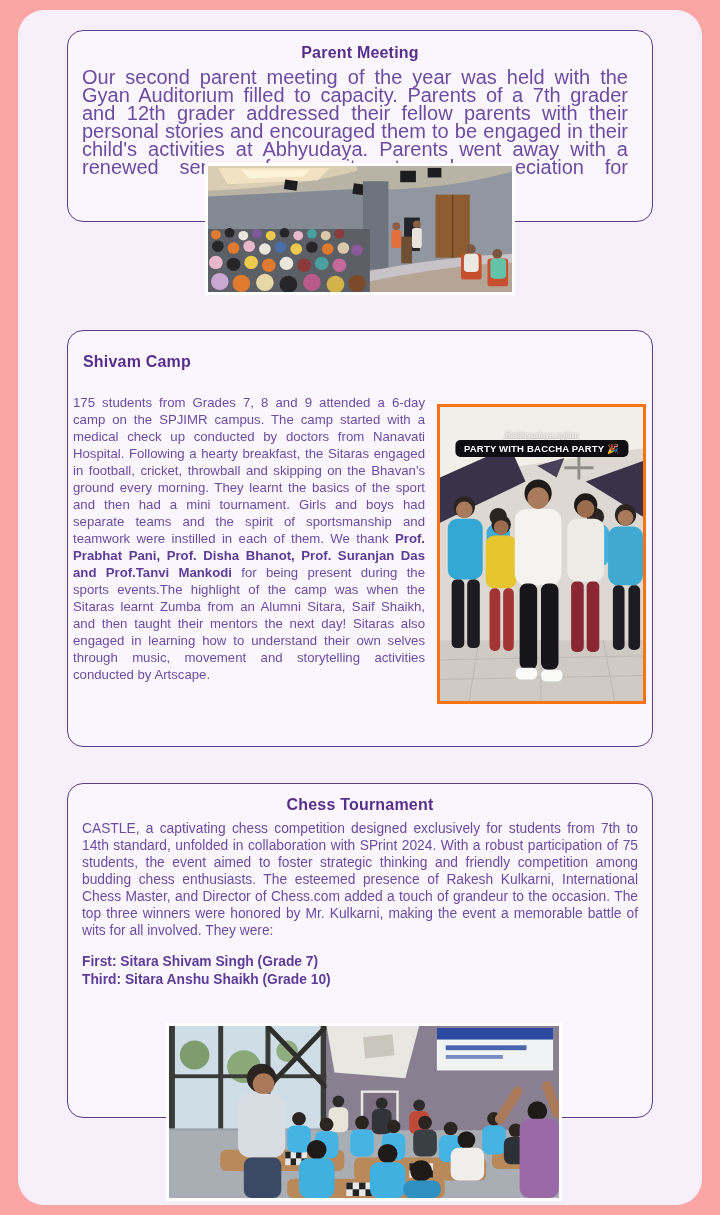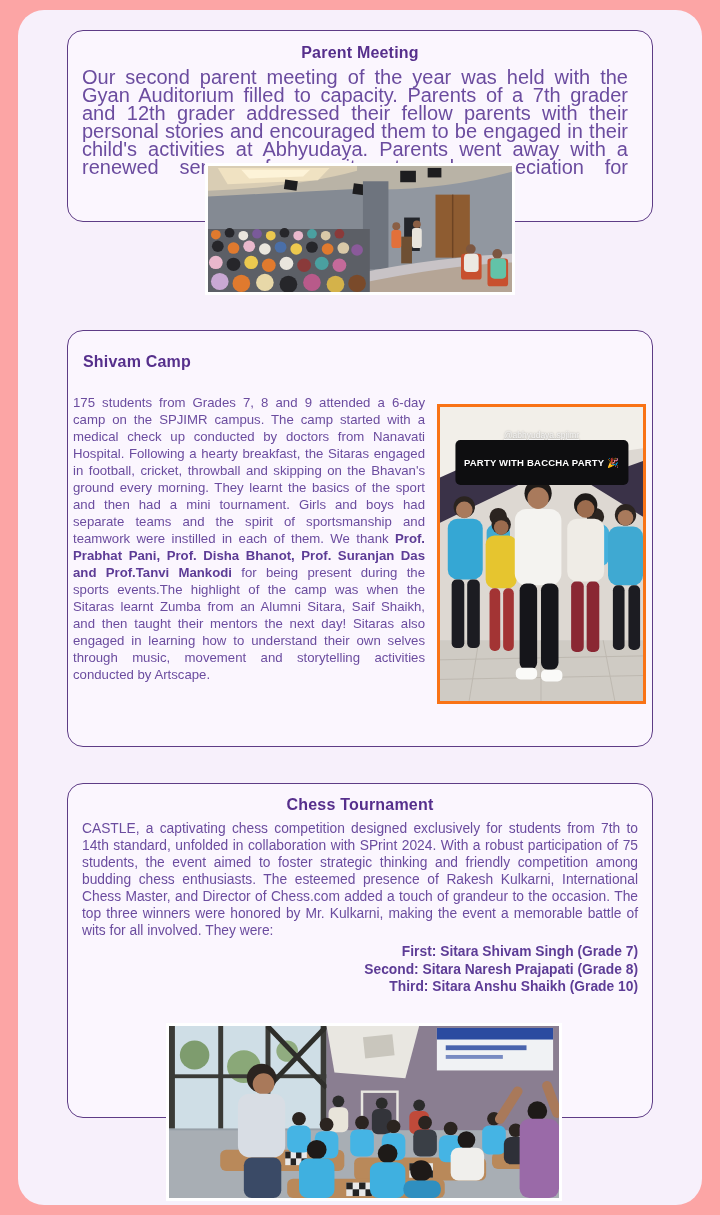--- a/index.html
+++ b/index.html
@@ -16,35 +16,35 @@
   .title.center { text-align:center; }
   .card1 .title { margin-top:13px; }
   .card2 .title { position:absolute; left:15px; top:22px; }
   .card3 .title { margin-top:12px;text-align:center; }
   .bodytext { color:#6b4c9f; text-align:justify; }
   .card1 .bodytext { margin:6px 24px 0 14px; font-size:20px; line-height:18px; text-align-last:center; }
   .card2 .bodytext { position:absolute; left:5px; top:63px; width:352px;
                      font-size:13.2px; line-height:17px; }
   .card3 .bodytext { margin:6px 14px 0 14px; font-size:13.8px; line-height:17px; }
   .bodytext b, .winner { color:#5d3c96; font-weight:bold; }
-  .winners { margin:4px 14px 0 14px;text-align:right; }
+  .winners { margin:14px 14px 0 14px; }
   .winner { font-size:13.8px; line-height:17.5px; }
   .photo { position:absolute; z-index:2; border:3px solid #ffffff; background:#888;
            overflow:hidden; }
   .photo svg { display:block; }
   .photo1 { left:187px; top:153px; width:310px; height:132px; }
   .photo2 { position:absolute; left:369px; top:73px; width:209px; height:300px; z-index:2;
             border:3px solid #f97316; background:#ddd8d2; overflow:hidden; }
   .photo3 { left:148px; top:1013px; width:396px; height:178px; }
   .ig-handle { position:absolute; top:23px; left:0; right:0; text-align:center;
                font-size:8.5px; color:rgba(255,255,255,.8); text-decoration:underline;
                text-shadow:0 0 2px rgba(0,0,0,.4); }
   .ig-pill { position:absolute; top:33px; left:50%; transform:translateX(-50%);
              background:#0e0e10; color:#ffffff; font-weight:bold; font-size:9.5px;
-             padding:17px 9px; border-radius:5px; white-space:nowrap; letter-spacing:.2px; }
+             padding:3px 9px; border-radius:5px; white-space:nowrap; letter-spacing:.2px; }
 </style>
 </head>
 <body>
 
 <div class="page">
   <div class="container">
 
     <section class="card card1">
       <h2 class="title center">Parent Meeting</h2>
       <p class="bodytext">Our second parent meeting of the year was held with the Gyan Auditorium filled to capacity. Parents of a 7th grader and 12th grader addressed their fellow parents with their personal stories and encouraged them to be engaged in their child's activities at Abhyudaya. Parents went away with a renewed sense of commitment and appreciation for Abhyudaya.</p>
@@ -208,21 +208,20 @@
         <div class="ig-handle">@abhyudaya.spjimr</div>
         <div class="ig-pill">PARTY WITH BACCHA PARTY 🎉</div>
       </div>
     </section>
 
     <section class="card card3">
       <h2 class="title center">Chess Tournament</h2>
       <p class="bodytext">CASTLE, a captivating chess competition designed exclusively for students from 7th to 14th standard, unfolded in collaboration with SPrint 2024. With a robust participation of 75 students, the event aimed to foster strategic thinking and friendly competition among budding chess enthusiasts. The esteemed presence of Rakesh Kulkarni, International Chess Master, and Director of Chess.com added a touch of grandeur to the occasion. The top three winners were honored by Mr. Kulkarni, making the event a memorable battle of wits for all involved. They were:</p>
       <div class="winners">
         <div class="winner">First: Sitara Shivam Singh (Grade 7)</div>
-        <div class="winner">Second: Sitara Naresh Prajapati (Grade 8)</div>
         <div class="winner">Third: Sitara Anshu Shaikh (Grade 10)</div>
       </div>
     </section>
 
     <div class="photo photo3">
       <svg viewBox="0 0 396 178" width="390" height="172" preserveAspectRatio="none">
         <rect width="396" height="178" fill="#98a0a8"></rect>
 
         <g>
           <rect x="0" y="0" width="160" height="106" fill="#cfdee6"></rect>

